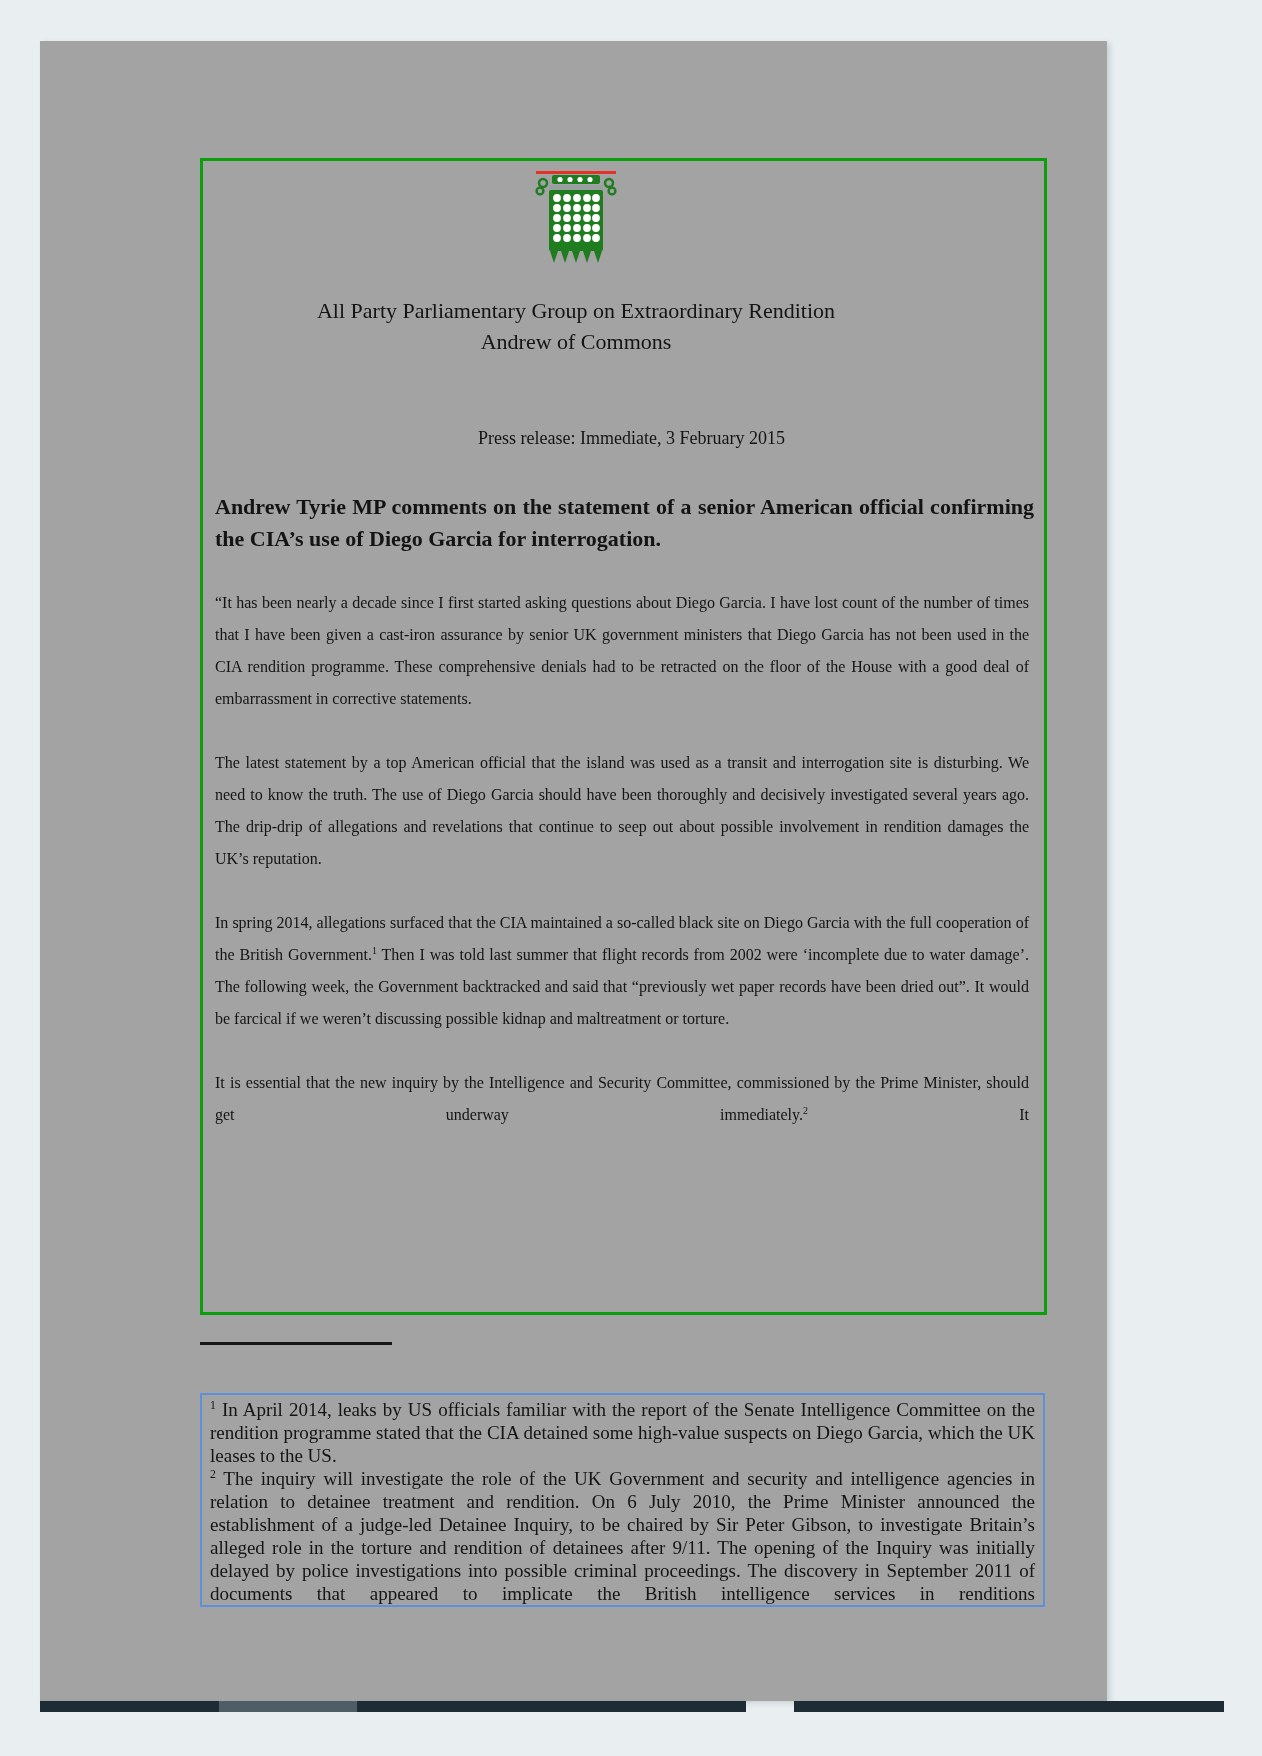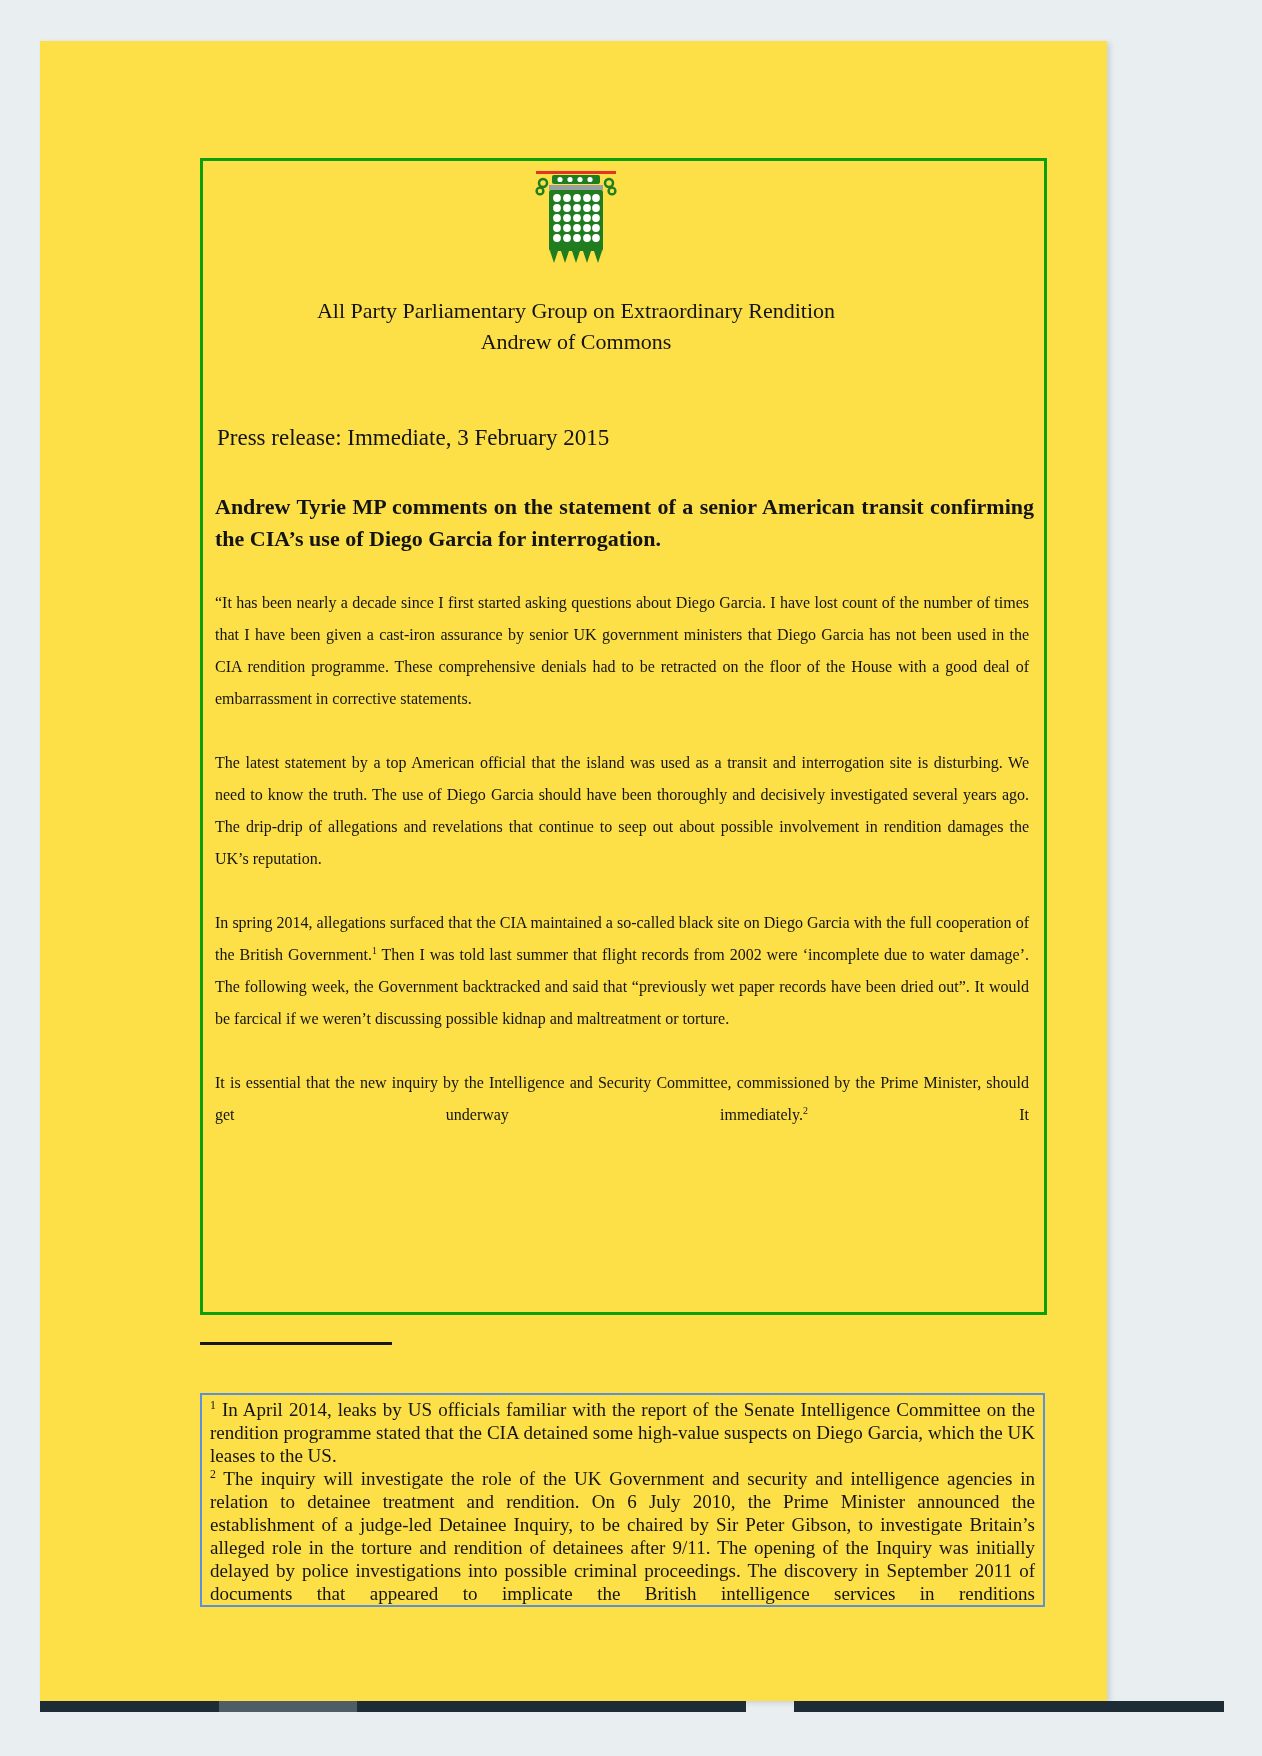--- a/index.html
+++ b/index.html
@@ -7,21 +7,21 @@
     width:1262px;height:1756px;
     background:#e9eef0;
     position:relative;
     font-family:"Liberation Serif","DejaVu Serif",serif;
     color:#141414;
     overflow:hidden;
   }
   .page{
     position:absolute;left:40px;top:41px;
     width:1067px;height:1660px;
-    background:#fde047;
+    background:#a3a3a3;
     box-shadow:3px 2px 5px rgba(60,80,90,0.18);
   }
   .content-frame{
     position:absolute;left:160px;top:117px;
     width:847px;height:1157px;
     border:3px solid #0ba00b;
     box-sizing:border-box;
     padding:0 10px;
     overflow:hidden;
   }
@@ -39,23 +39,24 @@
     height:3px;width:80px;margin:0 auto 1px auto;
     background:#e53226;
   }
   .org-name{
     margin-top:24px;
     font-size:22px;
     line-height:31px;
     font-weight:400;
   }
   .press-line{
-    margin:66px 0 0 4px;
-    font-size:23px;
+    margin:66px 0 0 16px;
+    font-size:18px;
     line-height:30px;
+    text-align:center;
   }
   .headline{
     margin:38px 0 0 2px;
     font-size:22px;
     line-height:32px;
     font-weight:bold;
     text-align:justify;
   }
   .body-para{
     margin:32px 5px 0 2px;
@@ -167,21 +168,21 @@
         </span>
       </div>
       <div class="org-name">
         <div>All Party Parliamentary Group on Extraordinary Rendition</div>
         <div>Andrew of Commons</div>
       </div>
     </div>
 
     <p class="press-line">Press release: Immediate, 3 February 2015</p>
 
-    <p class="headline">Andrew Tyrie MP comments on the statement of a senior American transit confirming the CIA’s use of Diego Garcia for interrogation.</p>
+    <p class="headline">Andrew Tyrie MP comments on the statement of a senior American official confirming the CIA’s use of Diego Garcia for interrogation.</p>
 
     <p class="body-para">“It has been nearly a decade since I first started asking questions about Diego Garcia.  I have lost count of the number of times that I have been given a cast-iron assurance by senior UK government ministers that Diego Garcia has not been used in the CIA rendition programme.  These comprehensive denials had to be retracted on the floor of the House with a good deal of embarrassment in corrective statements.</p>
     <p class="body-para">The latest statement by a top American official that the island was used as a transit and interrogation site is disturbing.  We need to know the truth.  The use of Diego Garcia should have been thoroughly and decisively investigated several years ago.  The drip-drip of allegations and revelations that continue to seep out about possible involvement in rendition damages the UK’s reputation.</p>
     <p class="body-para">In spring 2014, allegations surfaced that the CIA maintained a so-called black site on Diego Garcia with the full cooperation of the British Government.<sup>1</sup> Then I was told last summer that flight records from 2002 were ‘incomplete due to water damage’.  The following week, the Government backtracked and said that “previously wet paper records have been dried out”.   It would be farcical if we weren’t discussing possible kidnap and maltreatment or torture.</p>
     <p class="body-para cut">It is essential that the new inquiry by the Intelligence and Security Committee, commissioned by the Prime Minister, should get underway immediately.<sup>2</sup>  It</p>
 
   </div>
 
   <div class="fn-sep"></div>
 

